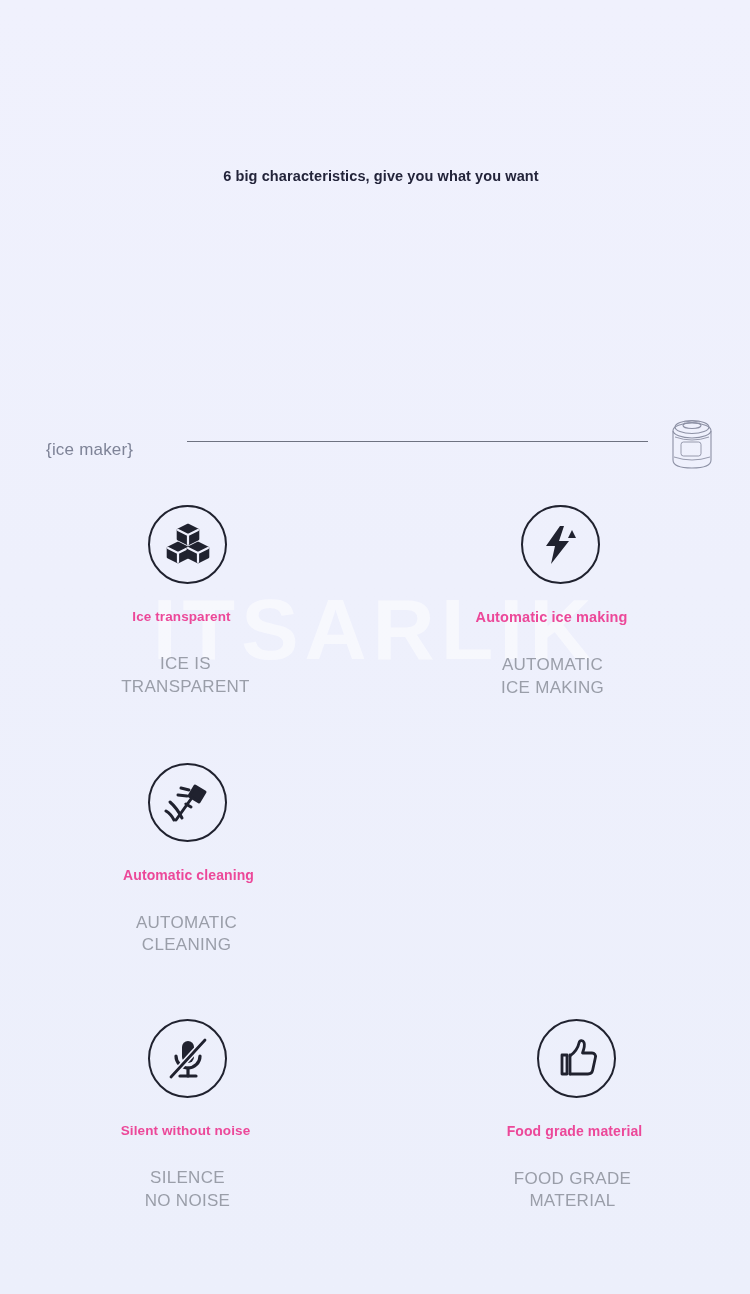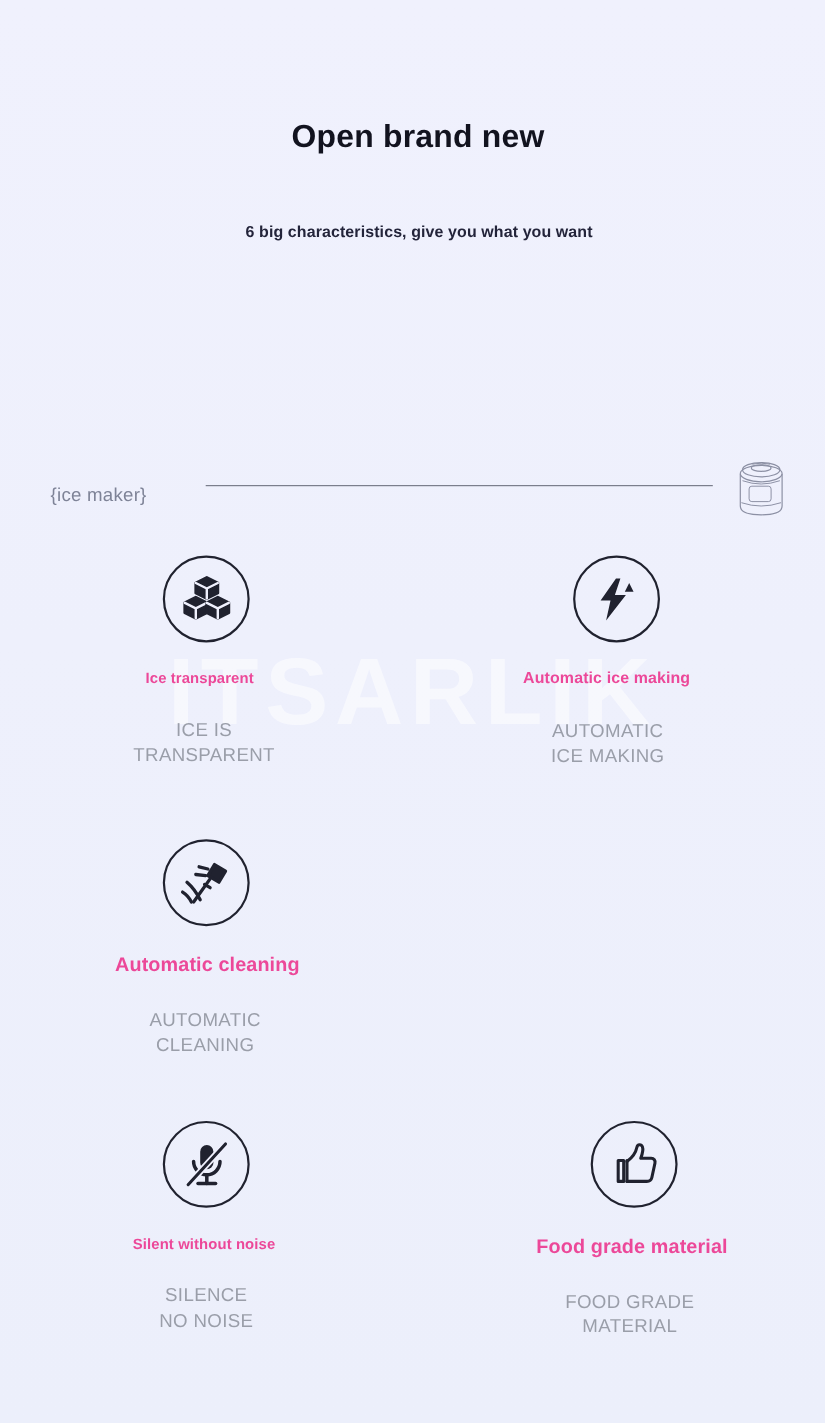--- a/index.html
+++ b/index.html
@@ -142,21 +142,21 @@
     margin-top: 25px;
     font-weight: 700;
     color: #ec4899;
     text-align: center;
     line-height: 1.2;
     letter-spacing: 0.1px;
     white-space: nowrap;
   }
   .t-sm  { font-size: 13.5px; }
   .t-md  { font-size: 14.5px; }
-  .t-lg  { font-size: 18px; }
+  .t-lg  { font-size: 14px; }
 
   .feature-caption {
     margin-top: 28px;
     font-size: 17px;
     color: #9a9ea9;
     text-align: center;
     line-height: 1.32;
     letter-spacing: 0.3px;
   }
   .feature-caption span { display: block; }
@@ -173,21 +173,20 @@
   .cell-6 .icon-circle { transform: translateX(14px); }
   .cell-6 .feature-title { transform: translateX(12px); }
   .cell-6 .feature-caption { transform: translateX(10px); }
   .cell-4 .icon-circle { transform: translateX(5px); }
   .cell-2 .icon-circle { transform: translateX(-2px); }
 </style>
 </head>
 <body>
 
 <div class="hero">
-  <div class="hero-line1">Open brand new</div>
   <div class="hero-sub">6 big characteristics, give you what you want</div>
 </div>
 
 <div class="divider-row">
   <div class="divider-label">{ice maker}</div>
   <div class="divider-line"></div>
   <div class="product-art">
     <svg width="56" height="70" viewBox="0 0 56 70" fill="none" stroke="#8c90a4" stroke-width="1.1">
       <ellipse cx="28" cy="17" rx="17" ry="6.5"></ellipse>
       <ellipse cx="28" cy="20.5" rx="19" ry="7.5"></ellipse>

